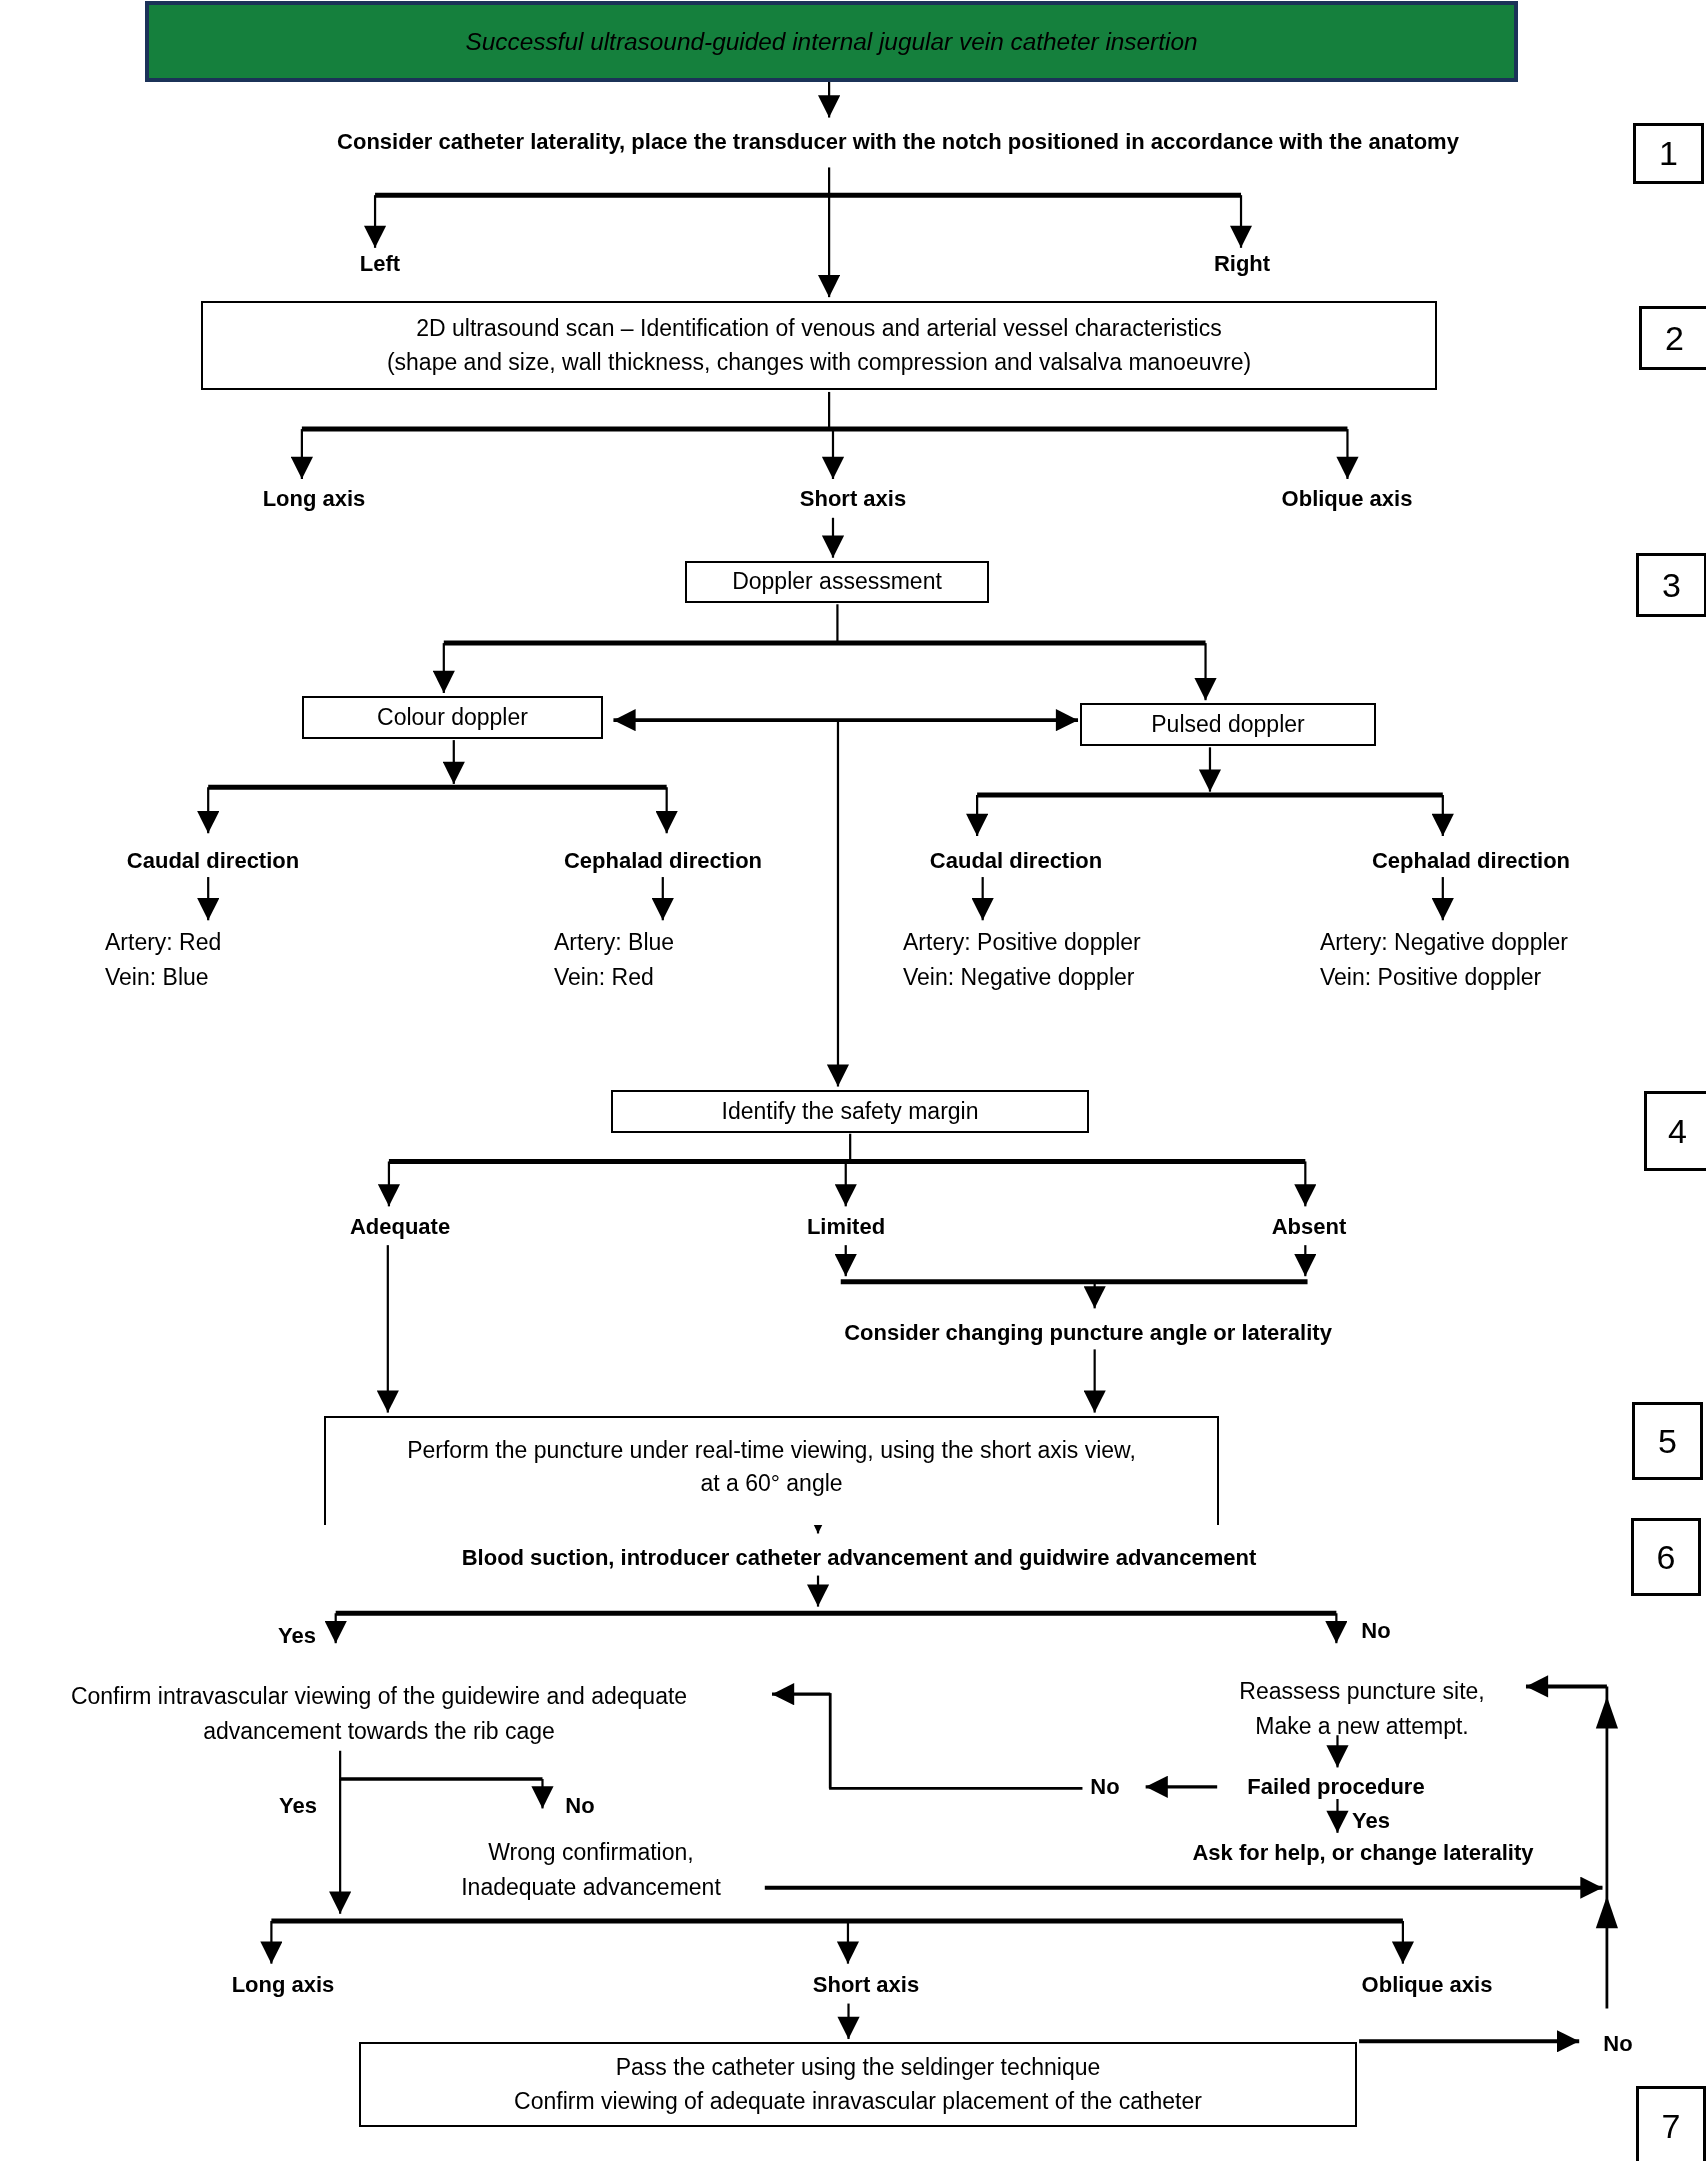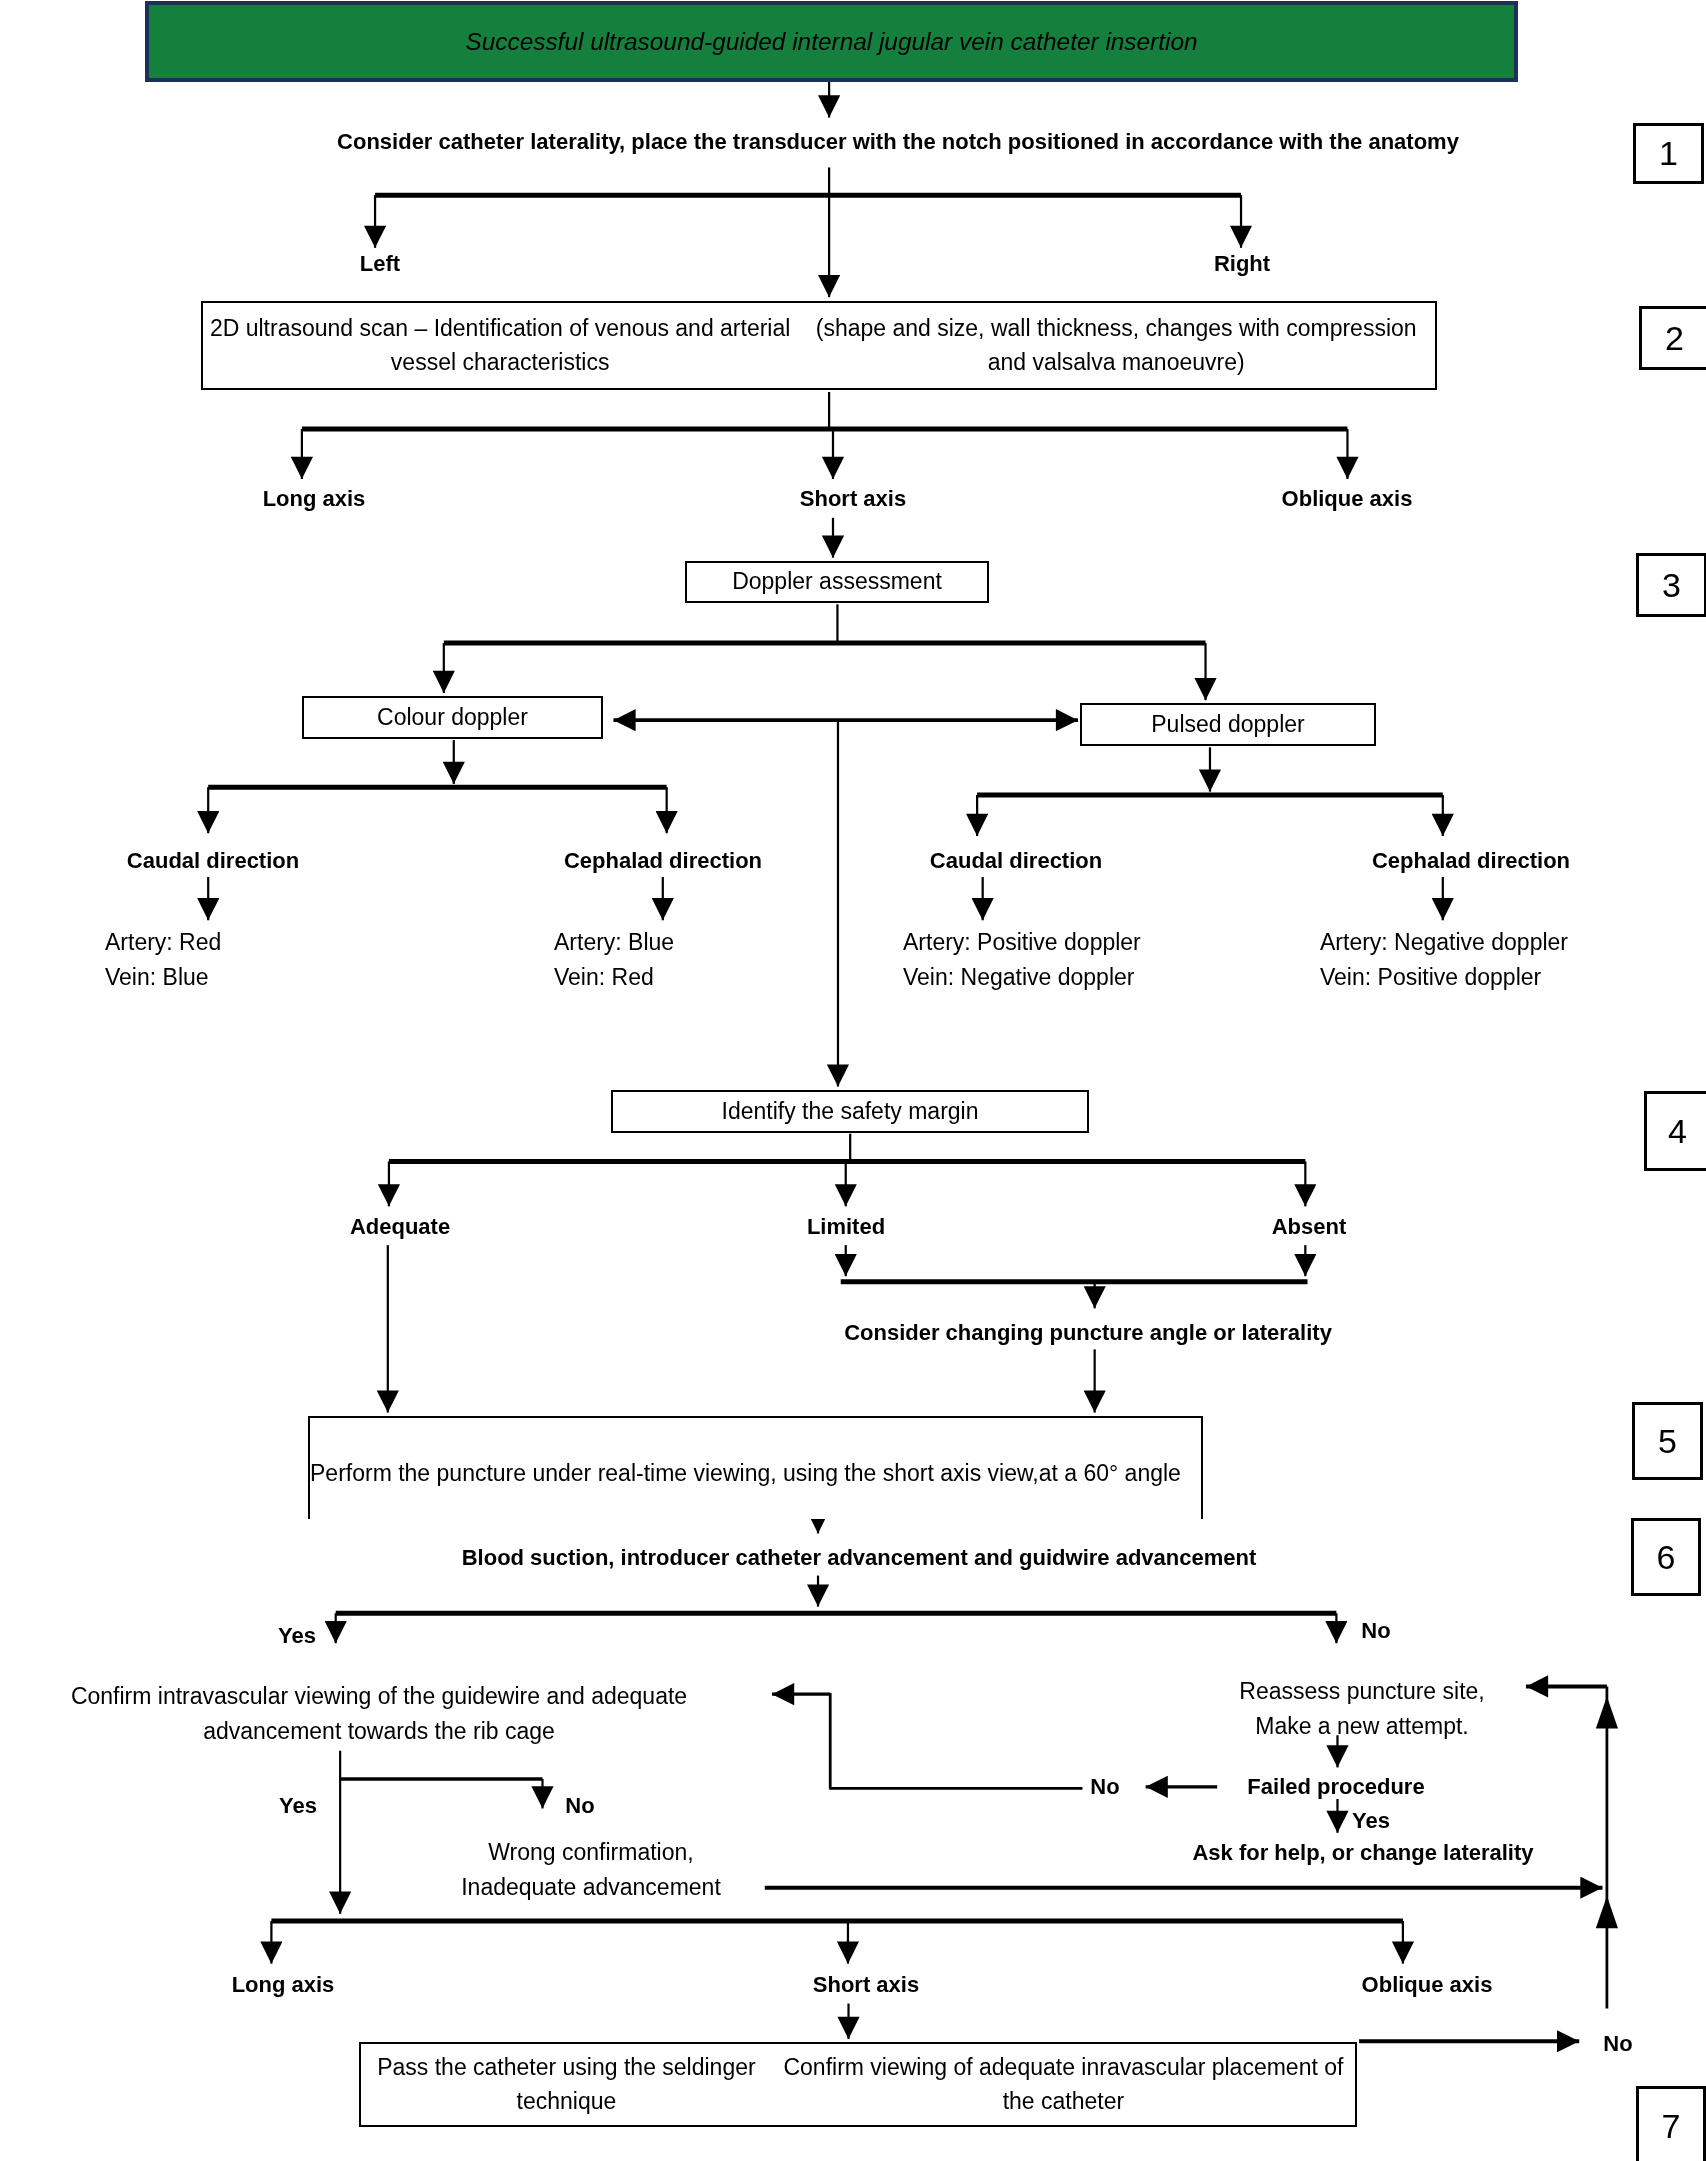--- a/index.html
+++ b/index.html
@@ -3,21 +3,21 @@
 <meta charset="utf-8">
 <style>
   html,body{margin:0;padding:0;background:#ffffff;}
   #canvas{position:relative;width:1707px;height:2161px;background:#ffffff;overflow:hidden;
           font-family:"Liberation Sans",sans-serif;color:#000;}
   #wires{position:absolute;left:0;top:0;}
   .lbl{position:absolute;font-size:22px;line-height:1.15;white-space:nowrap;font-weight:bold;}
   .ctr{transform:translateX(-50%);text-align:center;}
   .grp{position:absolute;font-size:23px;line-height:1.5;white-space:nowrap;}
   .grpc{transform:translateX(-50%);text-align:center;}
-  .box{position:absolute;border:2.8px solid #000;background:#fff;display:flex;flex-direction:row;
+  .box{position:absolute;border:2.8px solid #000;background:#fff;display:flex;flex-direction:column;
        align-items:center;justify-content:center;text-align:center;font-size:23px;line-height:1.45;}
   .nobottom{border-bottom:none;}
   .numbox{position:absolute;border:3.3px solid #000;background:#fff;display:flex;align-items:center;
           justify-content:center;font-size:34px;}
   #titlebox{position:absolute;left:145px;top:1.1px;width:1365px;height:73px;border:4.4px solid #1b3258;
             background:#15803d;display:flex;align-items:center;justify-content:center;
             font-size:24.4px;font-style:italic;}
 </style>
 </head>
 <body>
@@ -172,21 +172,21 @@
   </div>
 
   <div class="box" style="left:611px;top:1090px;width:474px;height:39px;">
     <div>Identify the safety margin</div>
   </div>
   <div class="lbl ctr" style="left:400px;top:1214px;">Adequate</div>
   <div class="lbl ctr" style="left:846px;top:1214px;">Limited</div>
   <div class="lbl ctr" style="left:1309px;top:1214px;">Absent</div>
   <div class="lbl ctr" style="left:1088px;top:1320px;">Consider changing puncture angle or laterality</div>
 
-  <div class="box nobottom" style="left:308px;top:1416px;width:891px;height:91px;justify-content:flex-start;padding-top:10px;">
+  <div class="box nobottom" style="left:324px;top:1416px;width:891px;height:91px;justify-content:flex-start;padding-top:16px;">
     <div>Perform the puncture under real-time viewing, using the short axis view,</div>
     <div>at a 60° angle</div>
   </div>
 
   <div class="lbl ctr" style="left:859px;top:1545px;">Blood suction, introducer catheter advancement and guidwire advancement</div>
   <div class="lbl ctr" style="left:297px;top:1623px;">Yes</div>
   <div class="lbl ctr" style="left:1376px;top:1618px;">No</div>
 
   <div class="grp grpc" style="left:379px;top:1679px;text-align:center;">
     <div>Confirm intravascular viewing of the guidewire and adequate</div>

